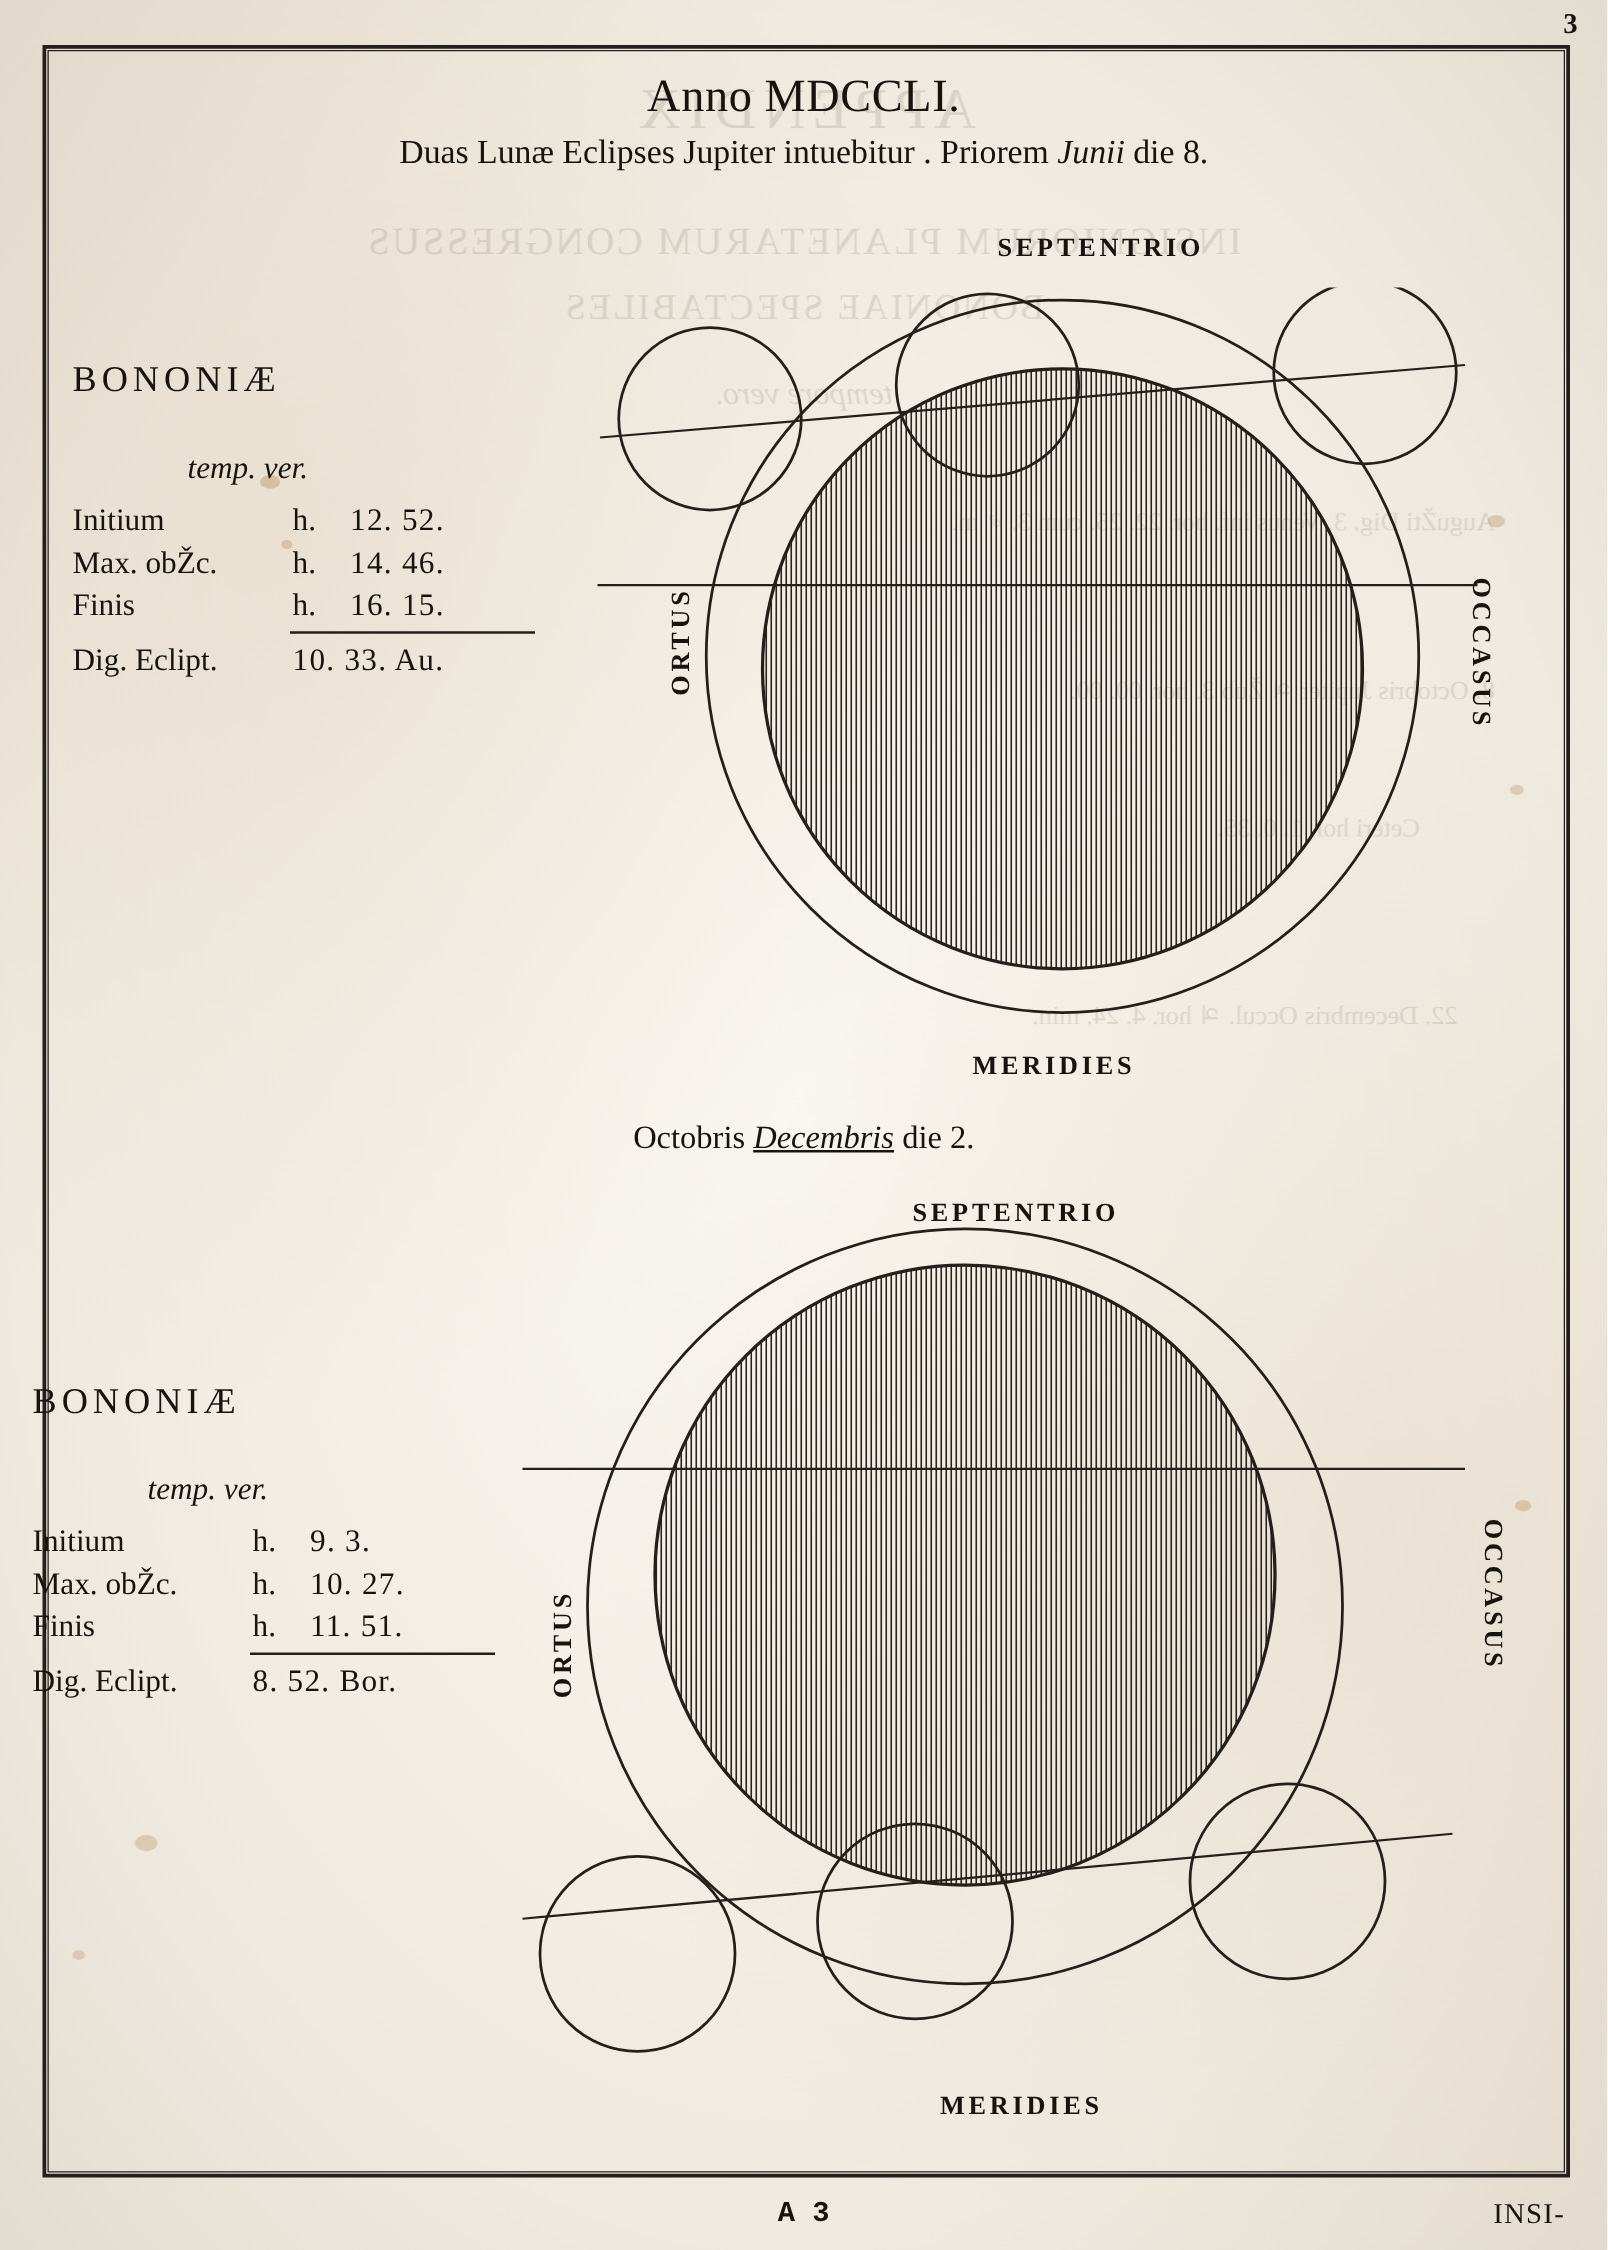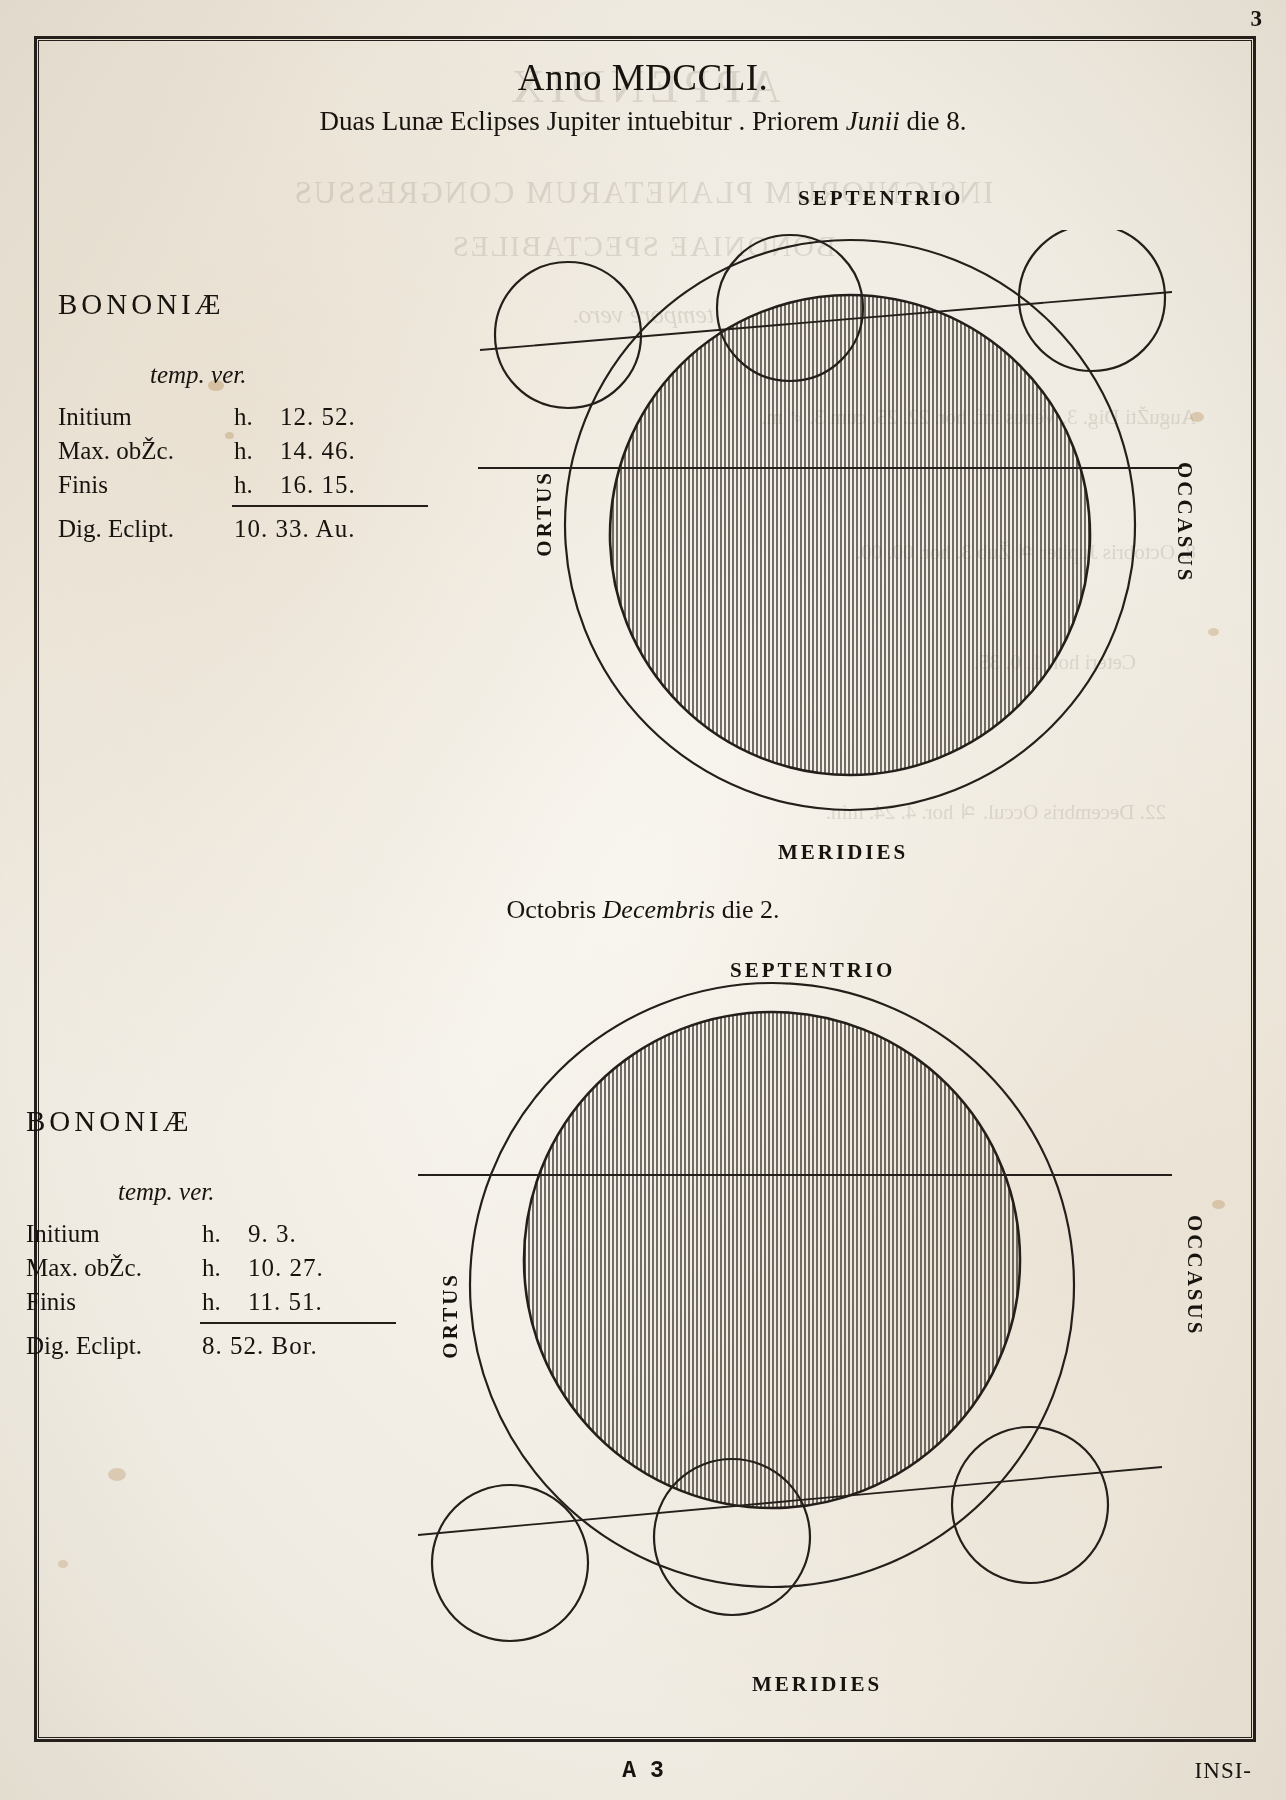--- a/index.html
+++ b/index.html
@@ -85,21 +85,21 @@
   }
   .title-sub .ital { font-style: italic; }
   .subtitle-two {
     position: absolute;
     top: 895px;
     left: 0;
     width: 100%;
     text-align: center;
     font-size: 26px;
   }
-  .subtitle-two .ital { font-style: italic; }
+  .subtitle-two .ital { font-style: italic; text-decoration: underline; }
 
   
   .block { position: absolute; font-size: 25px; }
   .block .city {
     font-size: 29px;
     letter-spacing: 4px;
     margin-bottom: 36px;
   }
   .block .tempver {
     font-style: italic;

